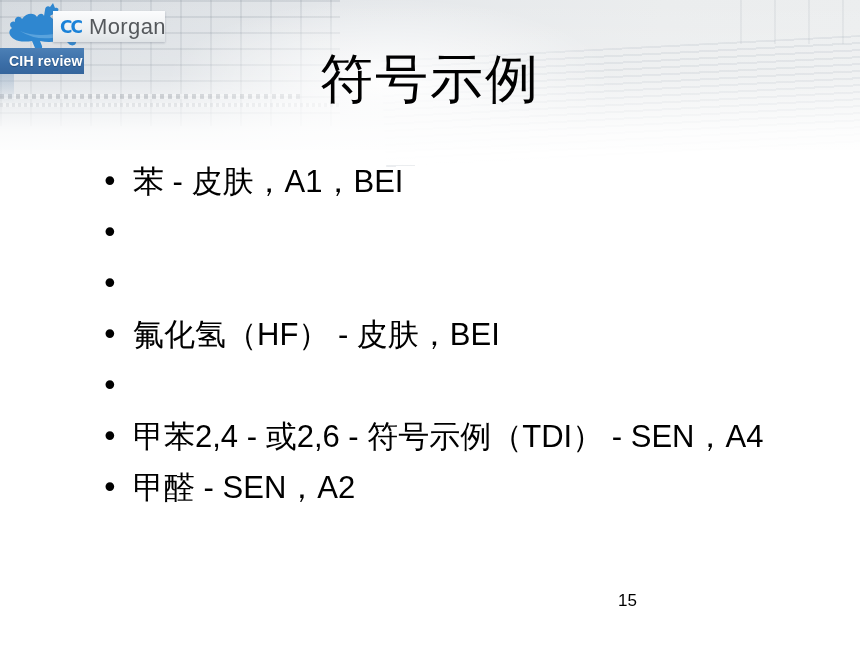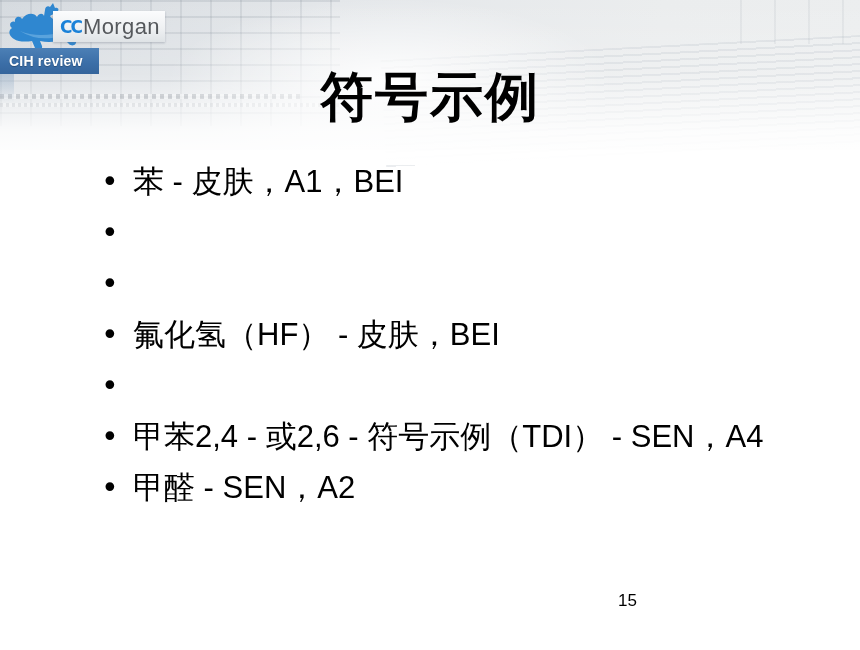--- a/index.html
+++ b/index.html
@@ -32,31 +32,31 @@
   .left-accent { position:absolute; left:0; top:74px; width:14px; height:28px; opacity:.55;
     background:linear-gradient(180deg,#9cb3cb, rgba(255,255,255,0)); }
 
   
   .lion-svg { position:absolute; left:4px; top:1px; }
   .logo-plate { position:absolute; left:53px; top:11px; width:112px; height:31px;
     background:linear-gradient(180deg,#fbfcfd 0%,#eff1f3 55%,#dfe3e6 100%);
     box-shadow:0 1px 2px rgba(110,120,132,.4);
     display:flex; align-items:center; padding-left:7px; box-sizing:border-box; }
   .cc-mark { font-weight:bold; font-size:17px; color:#1b82d8; letter-spacing:-2px;
-    margin-right:2px; font-family:"DejaVu Sans",sans-serif; }
+    margin-right:8px; font-family:"DejaVu Sans",sans-serif; }
   .morgan { font-size:22px; color:#55585c; letter-spacing:.4px; }
-  .cih-badge { position:absolute; left:0; top:48px; width:99px; height:26px;
+  .cih-badge { position:absolute; left:0; top:48px; width:84px; height:26px;
     background:linear-gradient(180deg,#4c80b6 0%,#3b6ea7 60%,#35659c 100%);
     color:#fff; font-weight:bold; font-size:14px; letter-spacing:.2px;
     display:flex; align-items:center; padding-left:9px; box-sizing:border-box;
     text-shadow:0 1px 1px rgba(0,0,0,.28); }
 
   
-  .title { position:absolute; left:0; top:26px; width:860px; text-align:center;
-    font-family:"Liberation Serif","DejaVu Serif",serif; font-weight:700;
+  .title { position:absolute; left:0; top:8px; width:860px; text-align:center;
+    font-family:"Liberation Serif","DejaVu Serif",serif; font-weight:400;
     font-size:53px; letter-spacing:2px; }
 
   
   .bullets { position:absolute; left:101px; top:161px; width:732px;
     list-style:none; margin:0; padding:0; }
   .bullets li { display:flex; margin:0 0 9px 0; }
   .dot { flex:0 0 32px; font-size:30px; line-height:42px;
     font-family:"DejaVu Sans",sans-serif; }
   .txt { font-size:31px; line-height:42px;
     font-family:"Liberation Sans","DejaVu Sans",sans-serif; }

